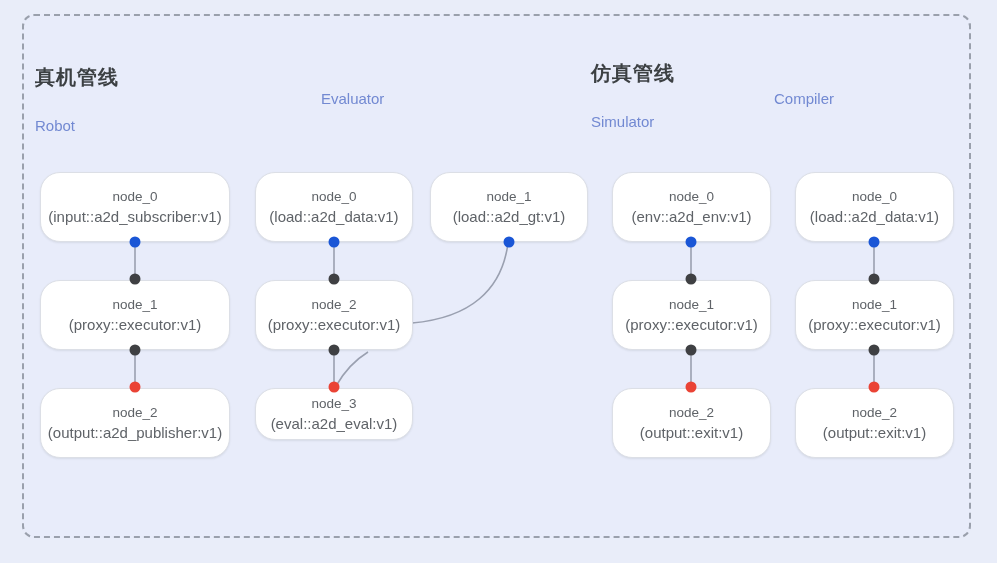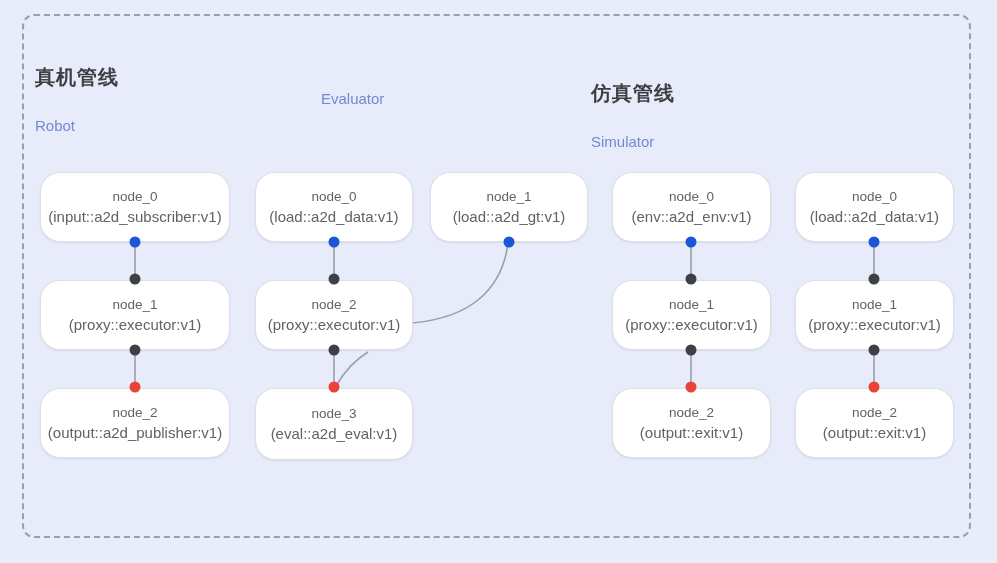--- a/index.html
+++ b/index.html
@@ -130,26 +130,27 @@
 
   <div class="col-head" style="left:35px; top:64px; width:200px;">
     <span class="cn">真机管线</span>
     <span class="en">Robot</span>
   </div>
 
   <div class="col-head" style="left:321px; top:64px; width:200px;">
     <span class="en">Evaluator</span>
   </div>
 
-  <div class="col-head" style="left:591px; top:80px; width:200px;">
+  <div class="col-head" style="left:591px; top:60px; width:200px;">
     <span class="cn">仿真管线</span>
     <span class="en">Simulator</span>
   </div>
 
   <div class="col-head" style="left:774px; top:64px; width:200px;">
+    <span class="en">Compiler</span>
   </div>
 
   <div class="node" style="left:40px; top:172px; width:190px; height:70px;">
     <span class="nid">node_0</span>
     <span class="ntype">(input::a2d_subscriber:v1)</span>
   </div>
   <div class="node" style="left:40px; top:280px; width:190px; height:70px;">
     <span class="nid">node_1</span>
     <span class="ntype">(proxy::executor:v1)</span>
   </div>
@@ -167,21 +168,21 @@
     <span class="ntype">(load::a2d_data:v1)</span>
   </div>
   <div class="node" style="left:430px; top:172px; width:158px; height:70px;">
     <span class="nid">node_1</span>
     <span class="ntype">(load::a2d_gt:v1)</span>
   </div>
   <div class="node" style="left:255px; top:280px; width:158px; height:70px;">
     <span class="nid">node_2</span>
     <span class="ntype">(proxy::executor:v1)</span>
   </div>
-  <div class="node" style="left:255px; top:388px; width:158px; height:72px;">
+  <div class="node" style="left:255px; top:388px; width:158px; height:52px;">
     <span class="nid">node_3</span>
     <span class="ntype">(eval::a2d_eval:v1)</span>
   </div>
   <span class="port blue" style="left:334px; top:242px;"></span>
   <span class="port blue" style="left:509px; top:242px;"></span>
   <span class="port black" style="left:334px; top:279px;"></span>
   <span class="port black" style="left:334px; top:350px;"></span>
   <span class="port red" style="left:334px; top:387px;"></span>
 
   <div class="node" style="left:612px; top:172px; width:159px; height:70px;">

